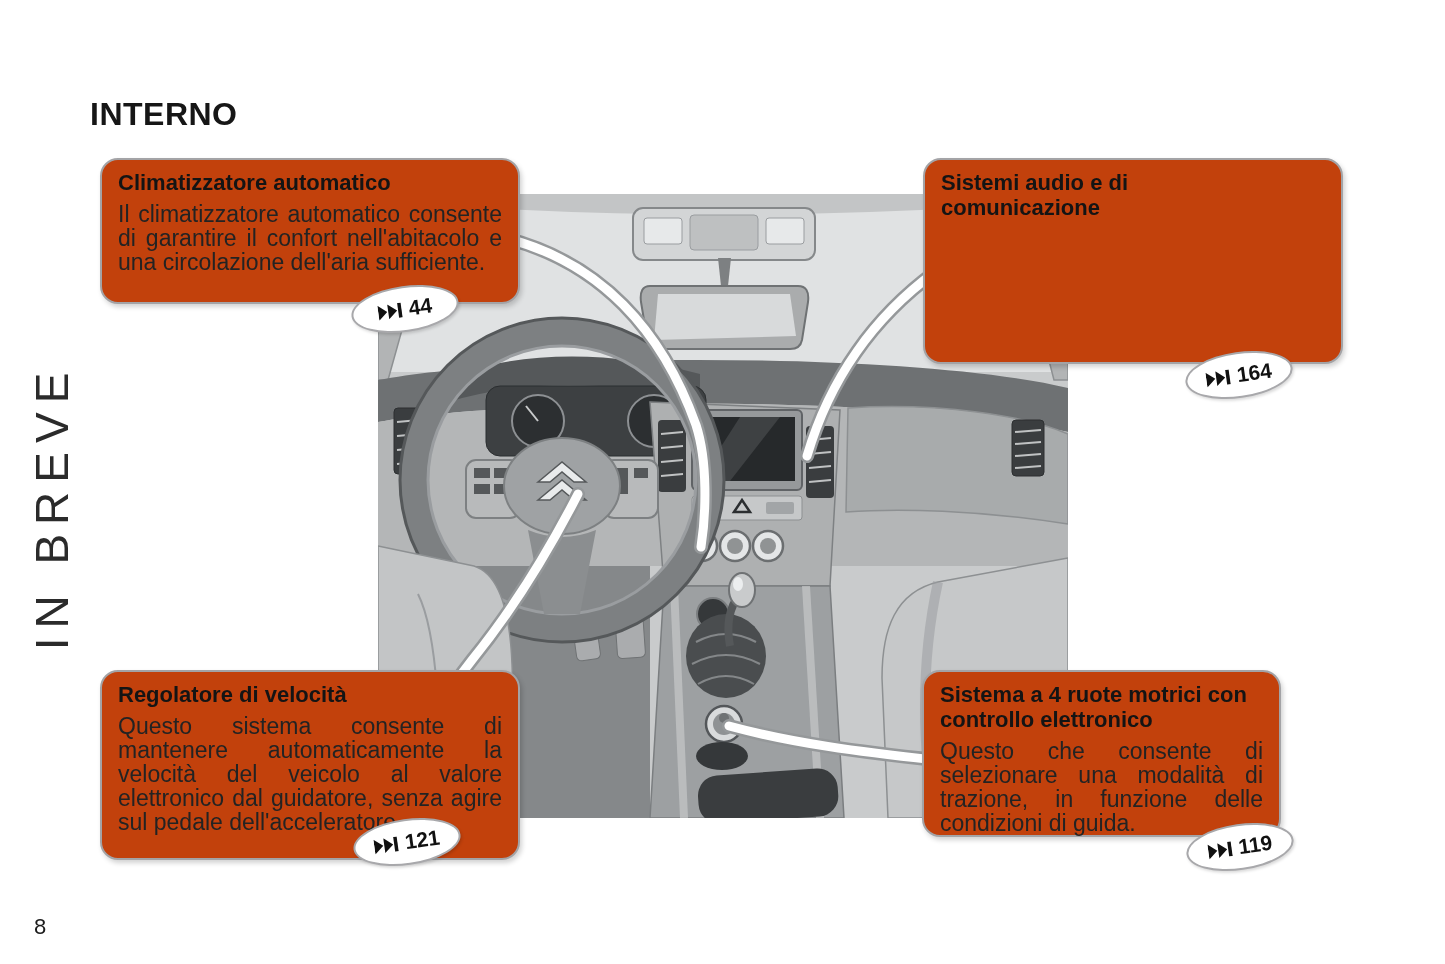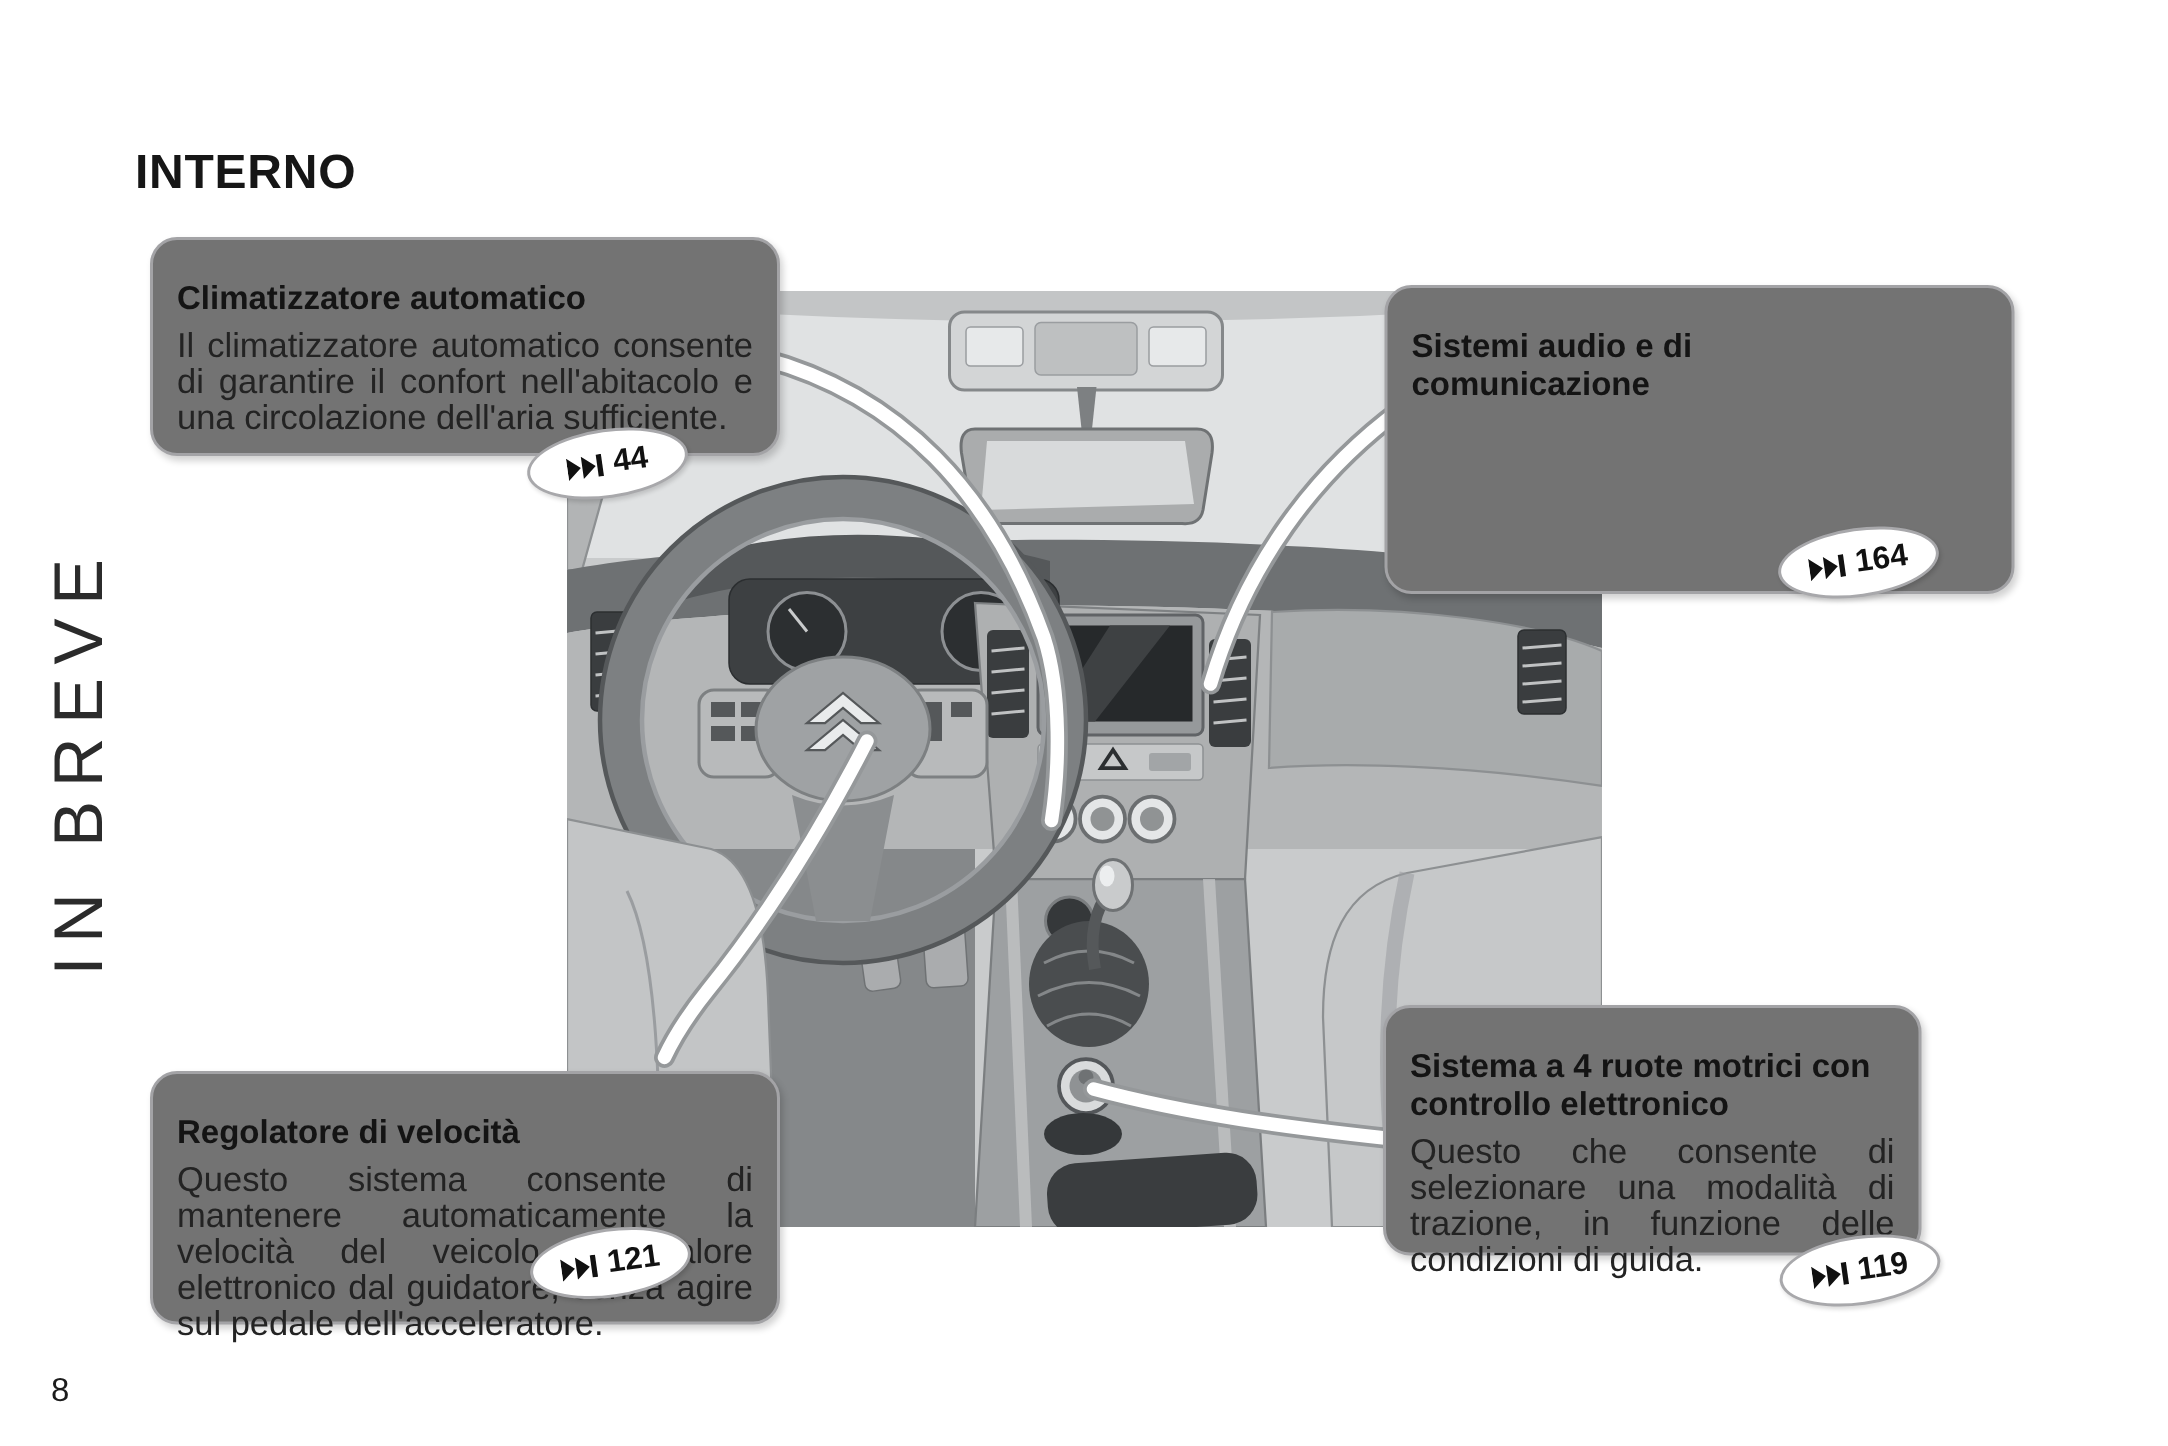--- a/index.html
+++ b/index.html
@@ -12,28 +12,28 @@
     letter-spacing:0.5px;color:#161616;
   }
   .section-label{
     position:absolute;left:52px;top:507px;transform:translate(-50%,-50%) rotate(-90deg);
     white-space:nowrap;font-size:46px;letter-spacing:9px;color:#2b2b2b;font-weight:normal;
   }
   .page-number{position:absolute;left:34px;top:914px;font-size:22px;color:#1b1b1b;}
   .illustration{position:absolute;left:378px;top:194px;width:690px;height:624px;z-index:1;}
   .leaders{position:absolute;left:0;top:0;width:1445px;height:964px;z-index:2;pointer-events:none;}
   .callout{
-    position:absolute;background:#737373;border:2.5px solid #a3a3a6;border-radius:18px;
-    padding:26px 16px;box-sizing:border-box;z-index:3;box-shadow:2px 3px 5px rgba(0,0,0,0.18);
+    position:absolute;background:#c2410c;border:2.5px solid #a3a3a6;border-radius:18px;
+    padding:10px 16px;box-sizing:border-box;z-index:3;box-shadow:2px 3px 5px rgba(0,0,0,0.18);
   }
   .callout-title{font-size:22px;font-weight:bold;line-height:25px;color:#141414;white-space:pre-line;margin-bottom:7px;}
   .callout-body{font-size:23px;line-height:24px;text-align:justify;color:#232323;}
   #callout-climate{left:100px;top:158px;width:420px;height:146px;}
-  #callout-audio{left:923px;top:158px;width:420px;height:206px;margin-top:32px;}
-  #callout-cruise{left:100px;top:670px;width:420px;height:169px;margin-top:44px;}
+  #callout-audio{left:923px;top:158px;width:420px;height:206px;}
+  #callout-cruise{left:100px;top:670px;width:420px;height:190px;}
   #callout-awd{left:922px;top:670px;width:359px;height:167px;}
   .page-ref{
     position:absolute;width:104px;height:42px;background:#ffffff;border:2px solid #a8a8ab;
     border-radius:50%;display:flex;align-items:center;justify-content:center;gap:7px;
     z-index:4;transform:rotate(-8deg);box-shadow:1px 2px 3px rgba(0,0,0,0.15);
   }
   .page-ref .num{font-size:21px;font-weight:bold;color:#111;}
   #ref-climate{left:351px;top:286px;}
   #ref-audio{left:1185px;top:352px;}
   #ref-cruise{left:353px;top:819px;}

